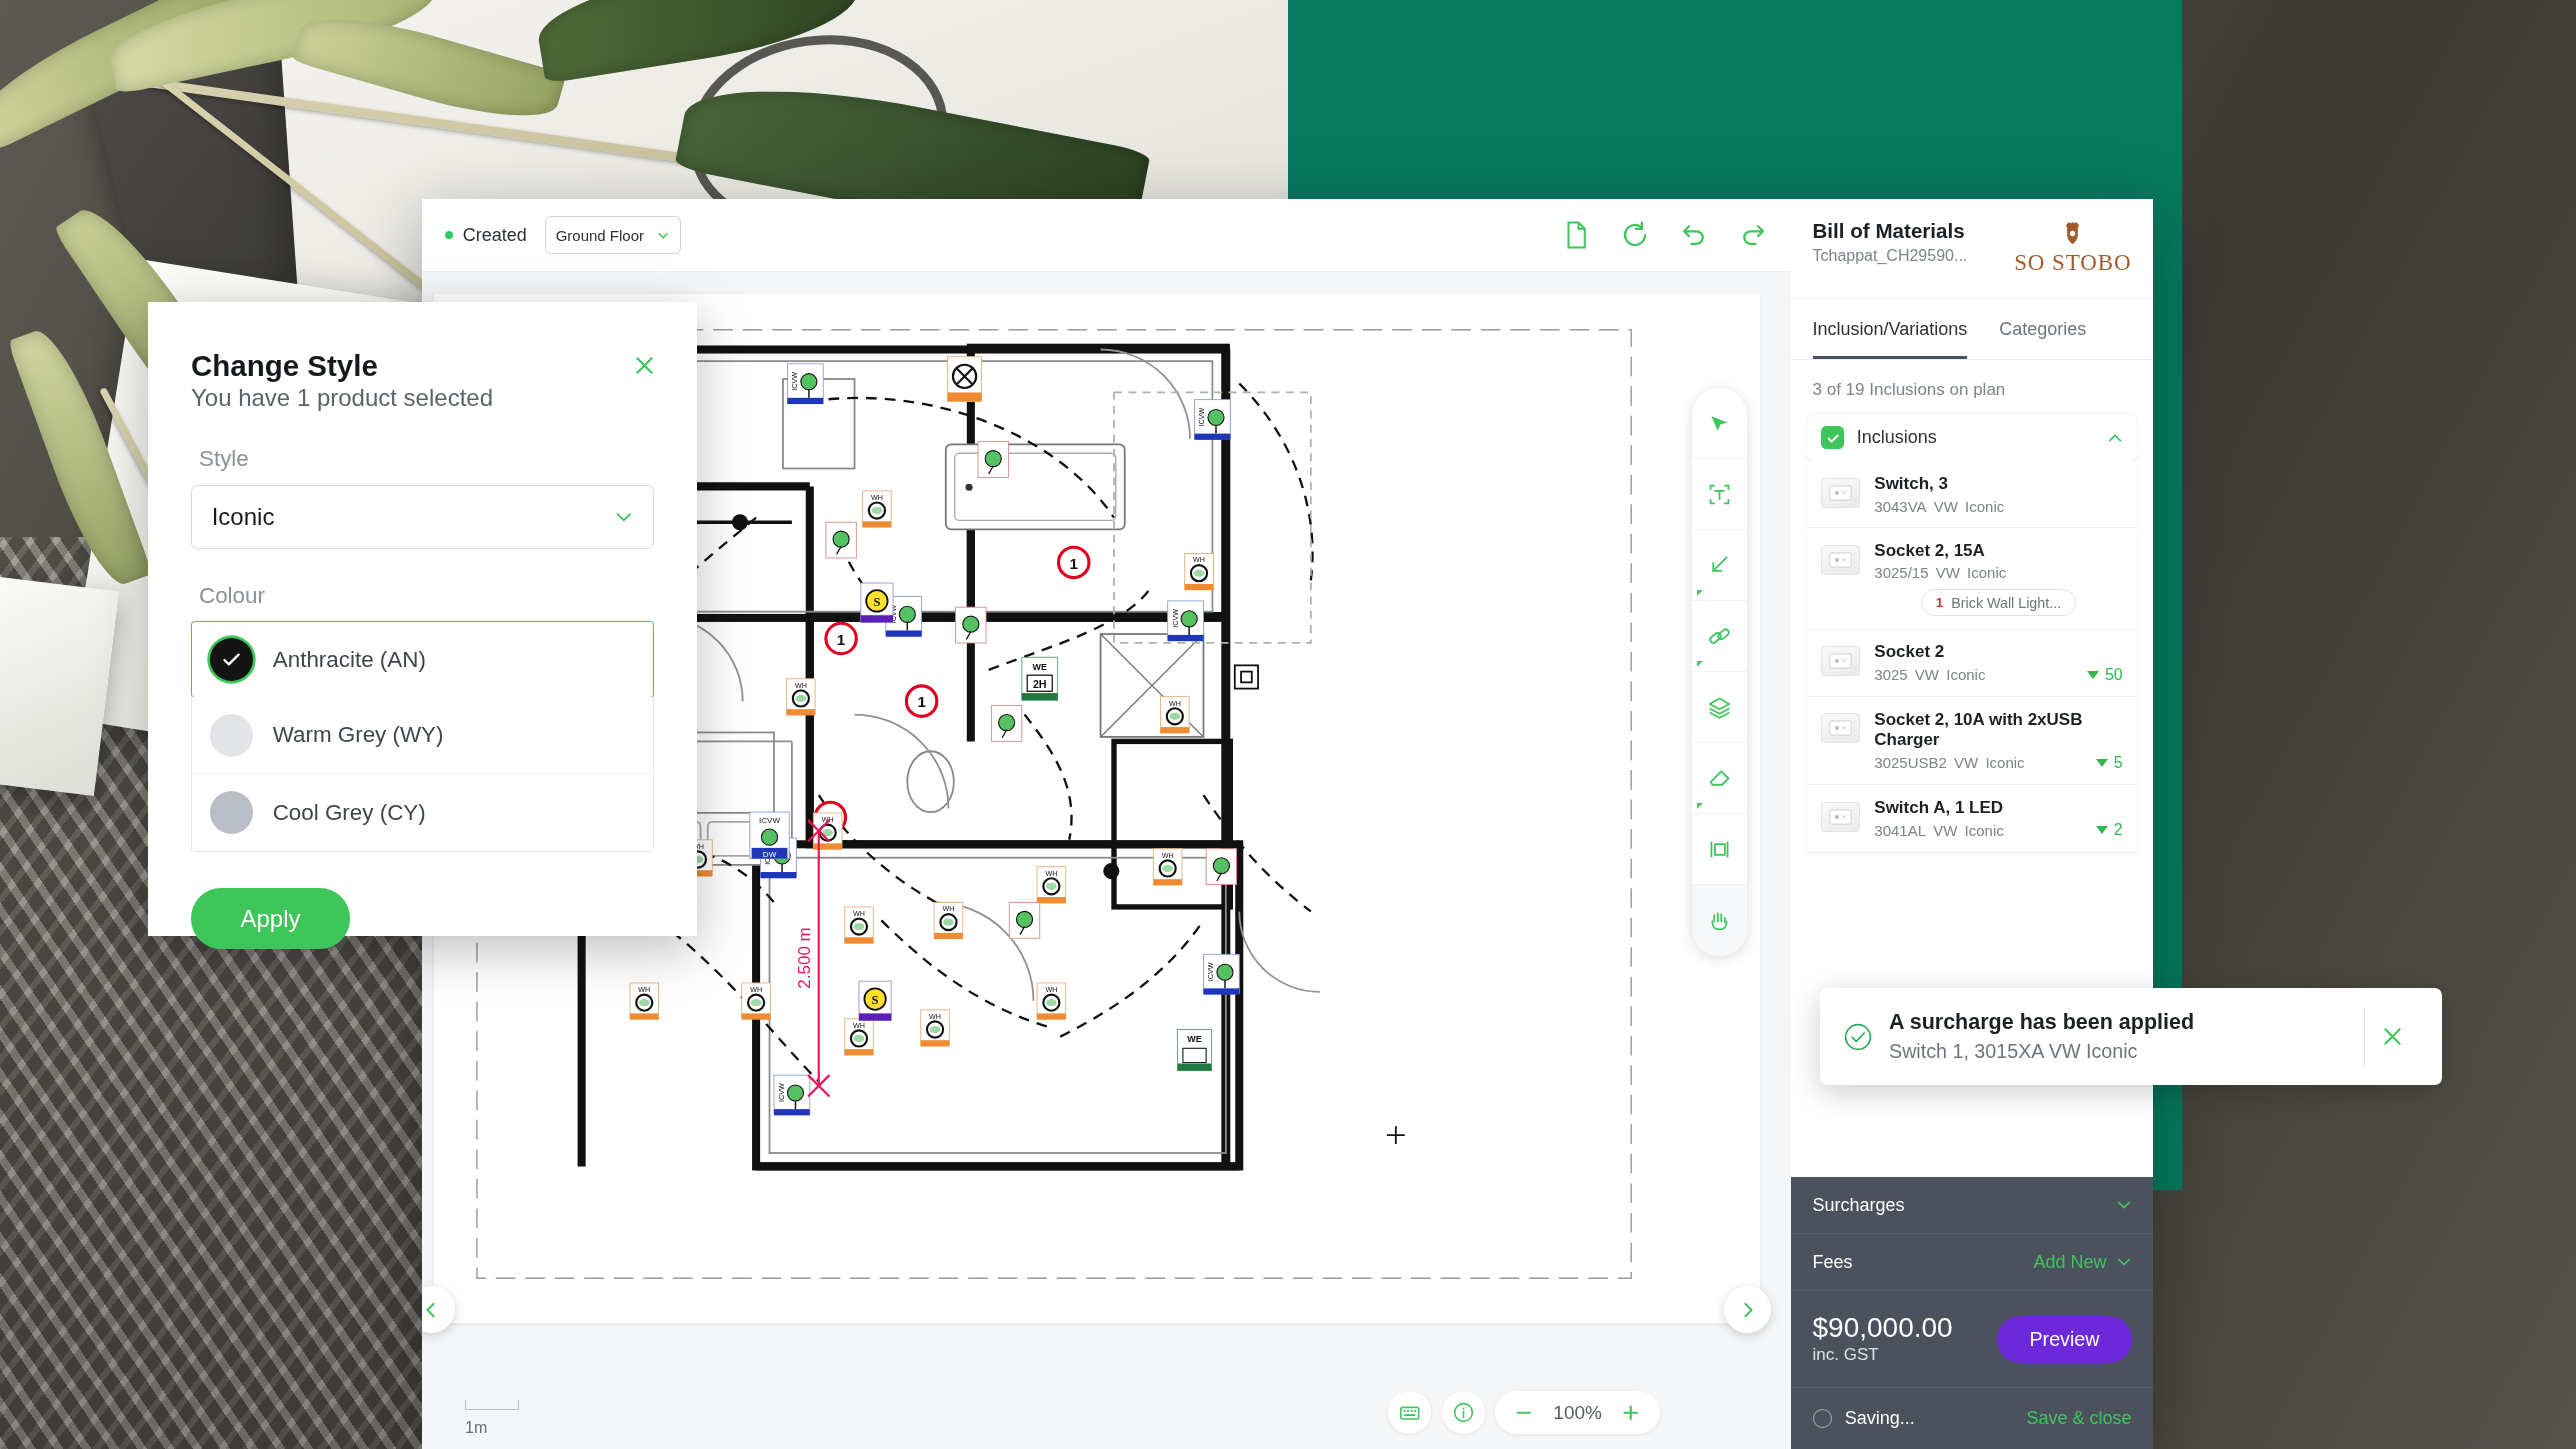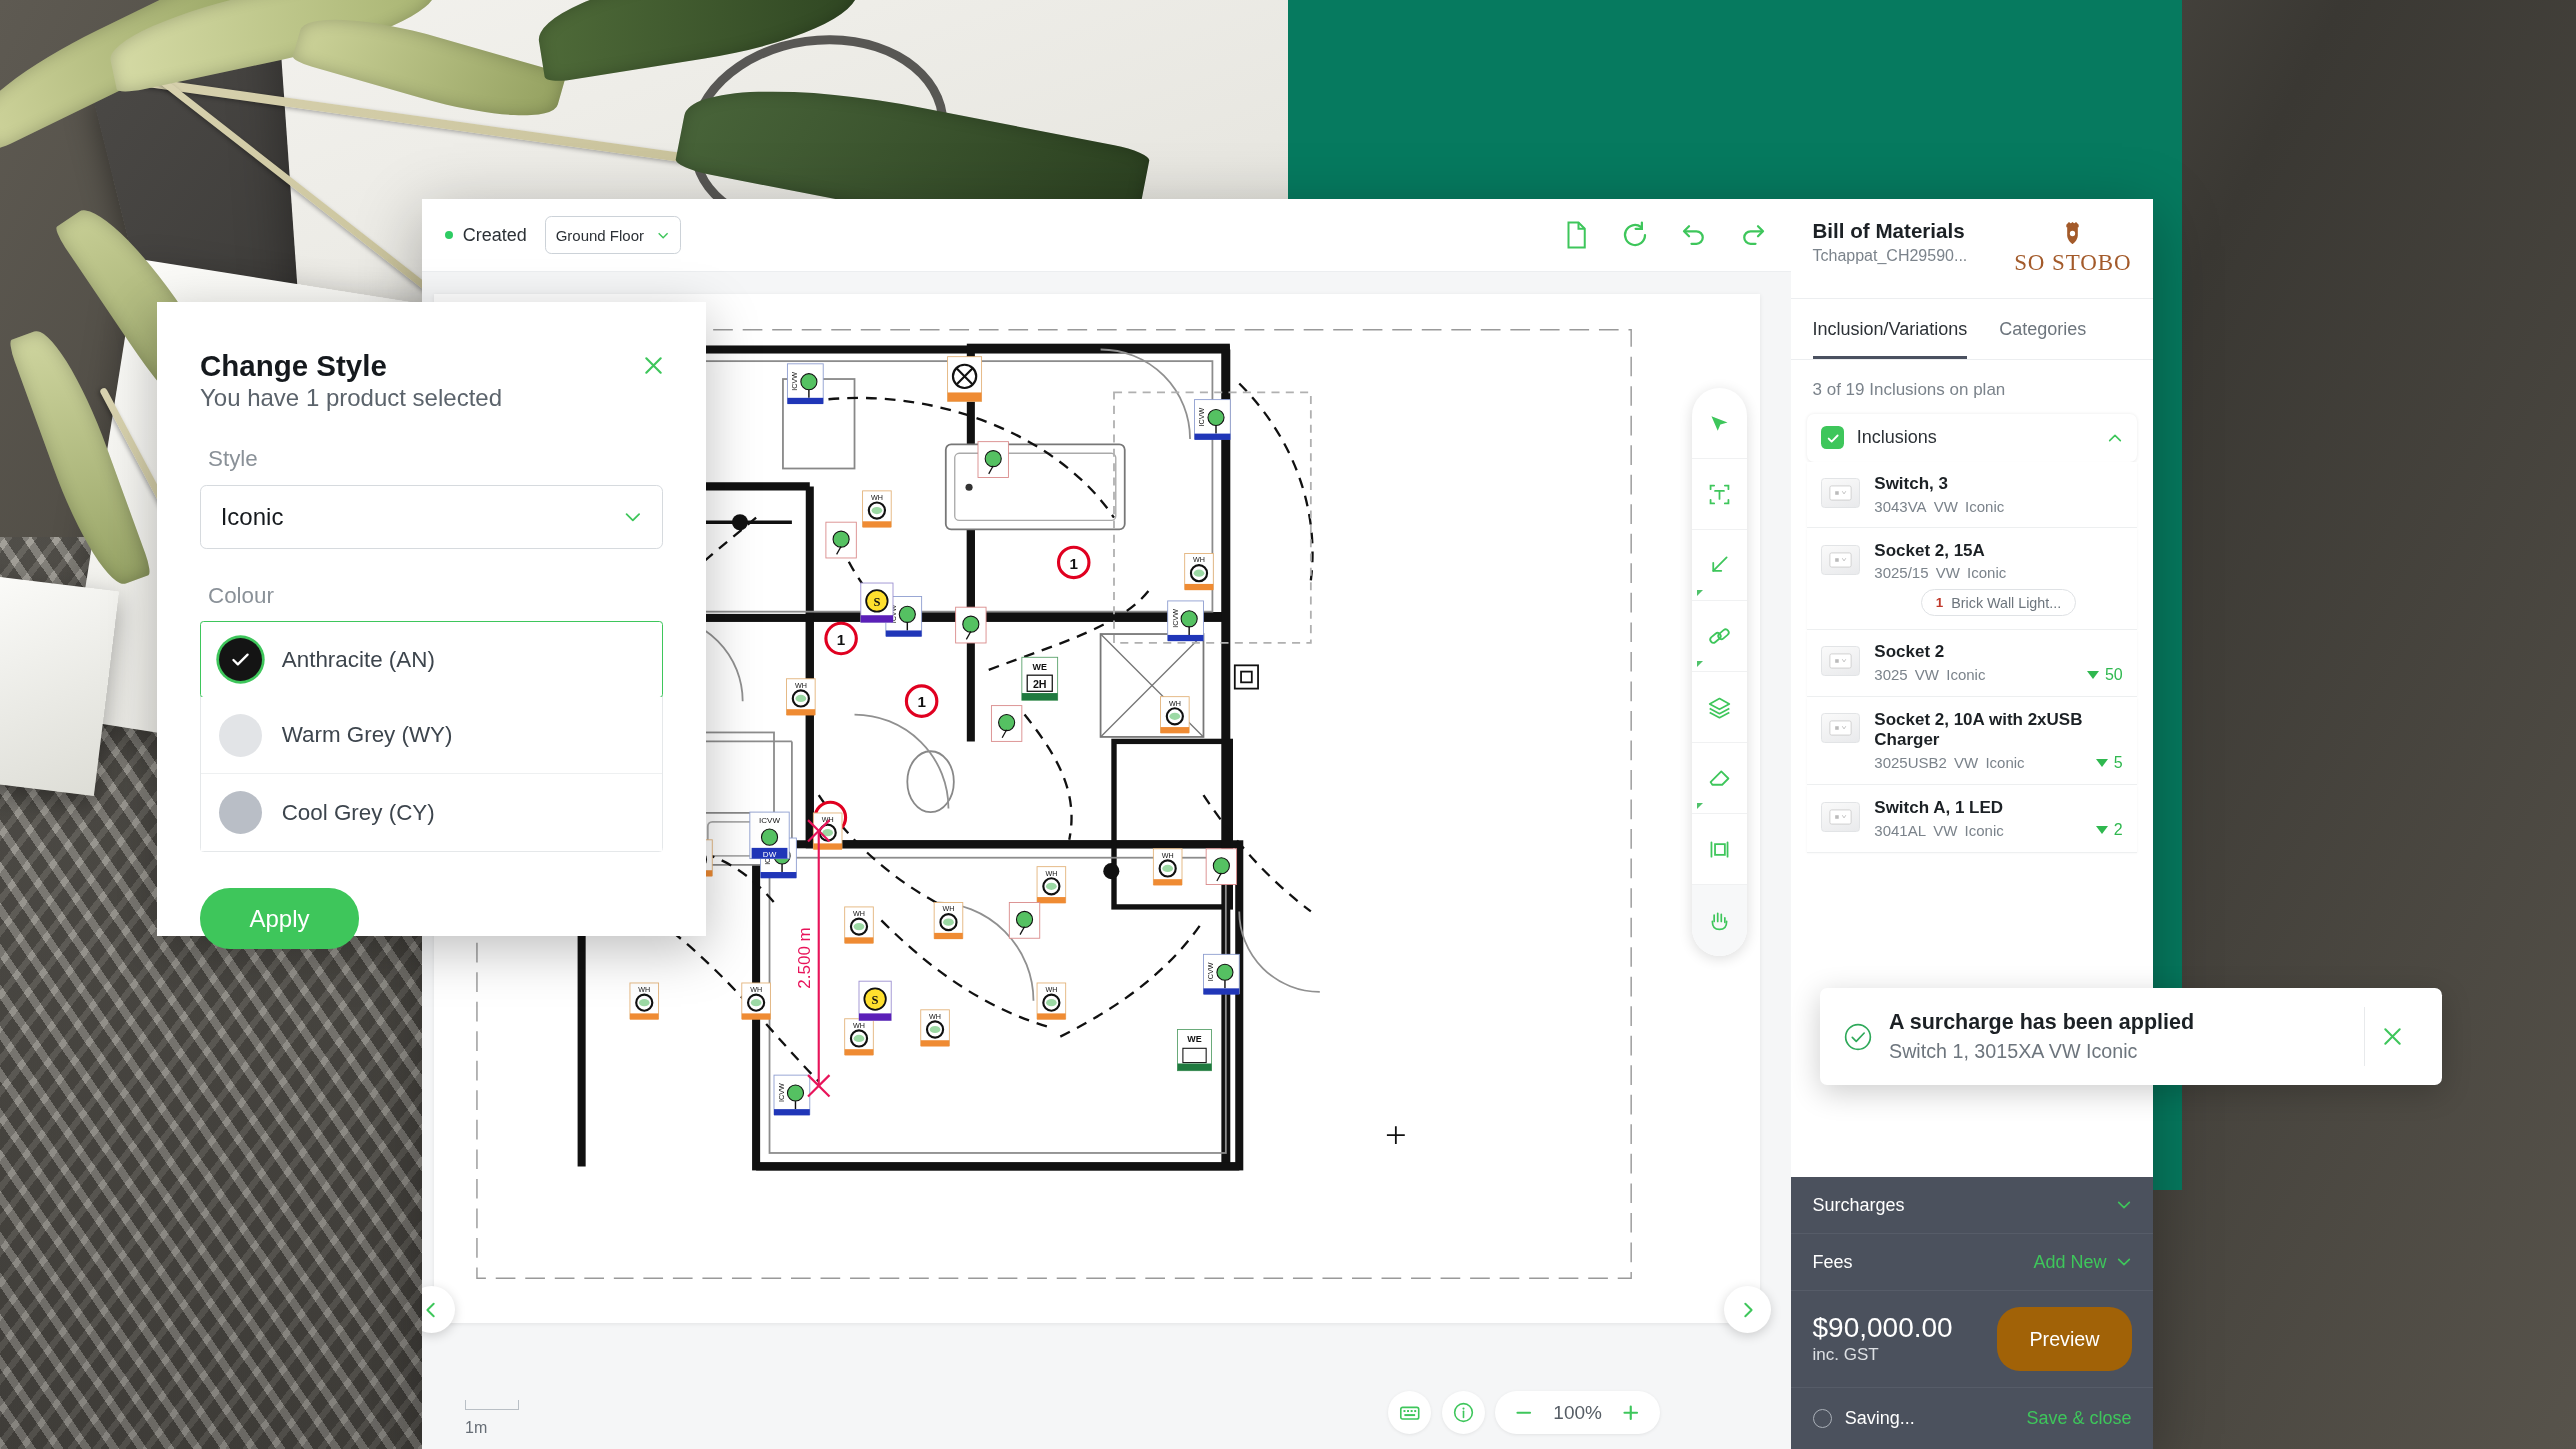--- a/index.html
+++ b/index.html
@@ -245,42 +245,42 @@
   }
   .f-right { margin-left: auto; display: flex; align-items: center; gap: 9px; }
   .link-green { color: #3ec65b; }
   .f-total {
     height: 97px; display: flex; align-items: center; padding: 0 21.5px;
     border-bottom: 0.9px solid #565c68;
   }
   .tot-amt { font-size: 28px; line-height: 1.05; }
   .tot-gst { font-size: 17px; color: #dde0e4; margin-top: 1.8px; }
   .preview-btn {
-    margin-left: auto; background: #a16207; color: #fff; border: none;
-    border-radius: 23px; height: 64px; padding: 0 32px;
+    margin-left: auto; background: #6d28d9; color: #fff; border: none;
+    border-radius: 23px; height: 47px; padding: 0 32px;
     font-size: 19.7px; cursor: pointer; font-family: "Liberation Sans", sans-serif; text-align: right;
   }
   .f-save { height: 61px; display: flex; align-items: center; padding: 0 21.5px; font-size: 18px; gap: 12.5px; }
   .spinner { width: 19.7px; height: 19.7px; border-radius: 50%; border: 1.8px solid #aab0b8; }
 
   
   #toast {
     position: absolute; left: 1820px; top: 988px; width: 622px; height: 97px;
     background: #fff; border-radius: 7.2px; box-shadow: 0 7.2px 30px rgba(0,0,0,.2);
     display: flex; align-items: center; padding: 0 23px; z-index: 40;
   }
   .toast-body { margin-left: 16px; }
   .toast-t1 { font-size: 21.5px; color: #1c2125; font-weight: bold; }
   .toast-t2 { font-size: 19.7px; color: #6d757d; margin-top: 5.4px; }
   .toast-div { margin-left: auto; width: 0.9px; height: 59px; background: #e8eaec; }
   .toast-x { width: 54px; display: flex; align-items: center; justify-content: center; cursor: pointer; }
 
   
   #modal {
-    position: absolute; left: 157px; top: 302px; width: 549px; height: 634px;
+    position: absolute; left: 148px; top: 302px; width: 549px; height: 634px;
     background: #fff; box-shadow: 0 14.3px 50px rgba(0,0,0,.26); z-index: 50;
     padding: 47px 43px 8px 43px;
   }
   .m-title { font-size: 29.5px; color: #15191d; font-weight: bold; }
   .m-sub { font-size: 24px; color: #5b636b; margin-top: 1px; }
   .m-close { position: absolute; right: 39px; top: 50px; cursor: pointer; }
   .m-label { font-size: 22.4px; color: #8a9198; margin-top: 34px; margin-bottom: 12.5px; margin-left: 8px; }
   .m-select {
     height: 64px; border: 0.9px solid #d6dade; border-radius: 6.3px;
     display: flex; align-items: center; padding: 0 19.7px;

